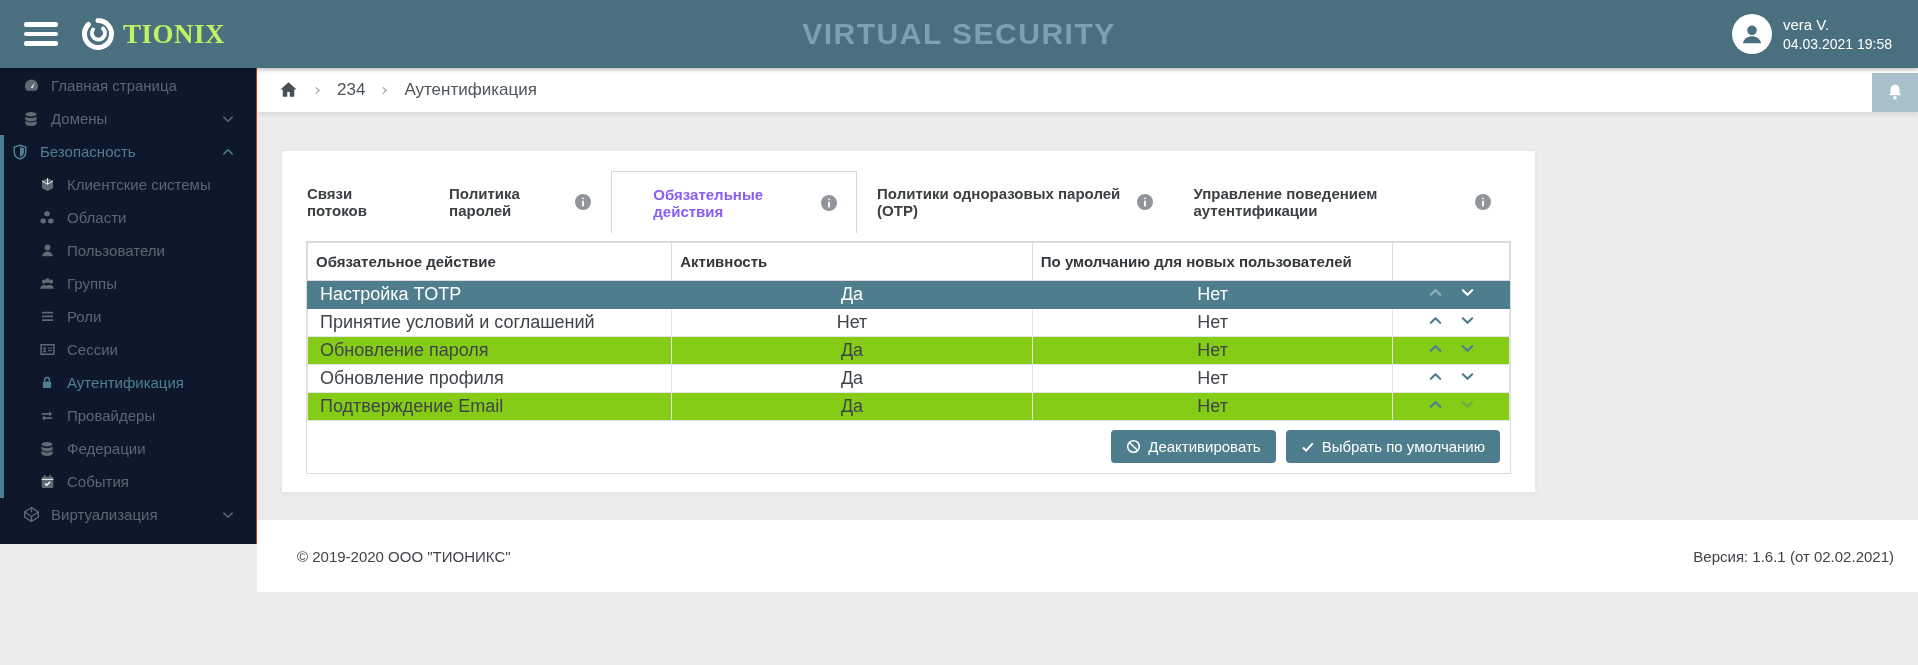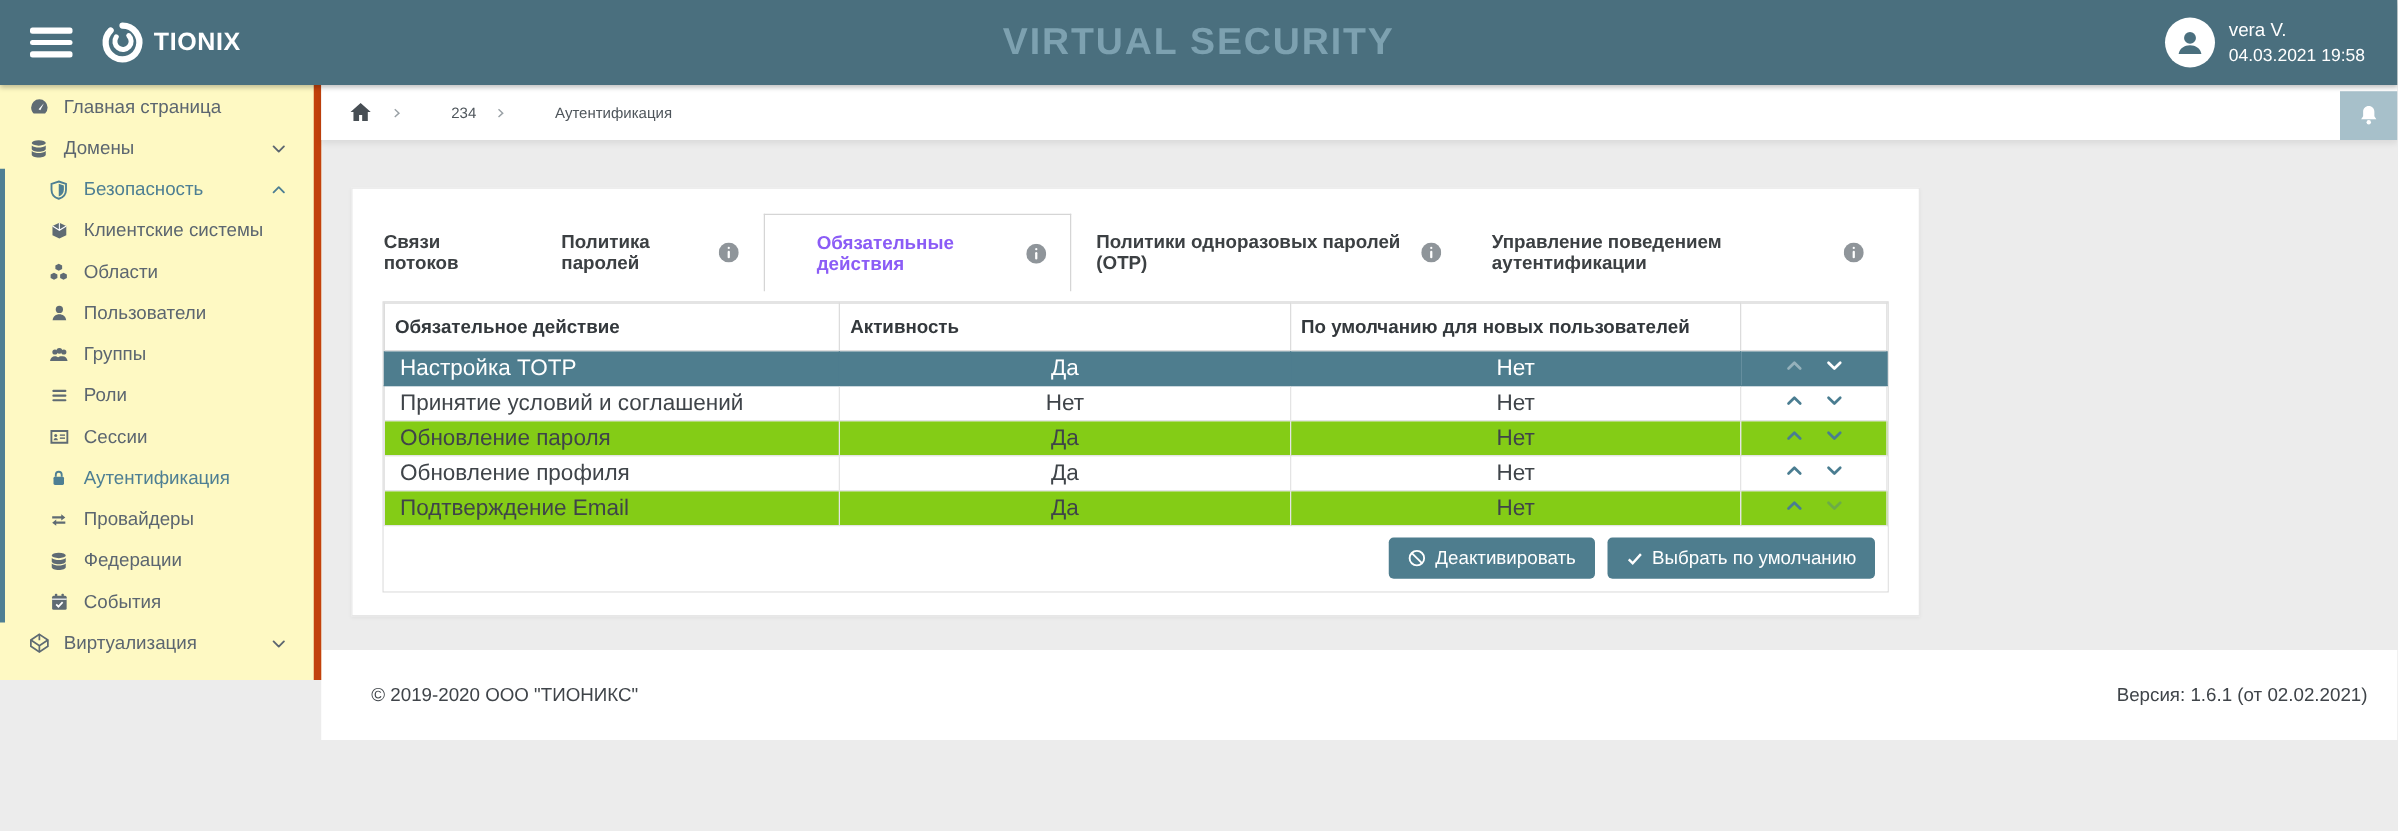--- a/index.html
+++ b/index.html
@@ -15,59 +15,59 @@
 
   
   .topbar {
     position:absolute; top:0; left:0; width:1918px; height:68px;
     background:#4a6f7e; display:flex; align-items:center;
     box-shadow:0 2px 4px rgba(0,0,0,.25); z-index:30;
   }
   .hamburger { width:34px; margin-left:24px; cursor:pointer; }
   .hamburger span { display:block; height:4.5px; background:#fff; border-radius:2px; margin:5px 0; }
   .brand { display:flex; align-items:center; margin-left:22px; gap:7px; }
-  .brand-text { color:#ffffff; font-weight:bold; font-size:20px; letter-spacing:.5px; }
+  .brand-text { color:#bef264; font-weight:bold; font-size:27px; letter-spacing:.5px;font-family:Liberation Serif, serif; }
   .app-title {
     position:absolute; left:50%; top:50%; transform:translate(-50%,-50%);
     color:#7da1b0; font-weight:bold; font-size:30px; letter-spacing:1.5px;
   }
   .userbox { position:absolute; right:26px; top:0; height:68px; display:flex; align-items:center; gap:11px; cursor:pointer; }
   .avatar { width:40px; height:40px; border-radius:50%; background:#fff; display:flex; align-items:center; justify-content:center; }
   .usertext { color:#fff; }
   .usertext .uname { font-size:15px; margin-bottom:3px; }
   .usertext .udate { font-size:14px; }
 
   
   .sidebar {
     position:absolute; left:0; top:68px; width:257px; height:476px;
-    background:#fef9c3; border-right:6px solid #c2410c; padding-top:1px; z-index:10;
+    background:#0f172a; border-right:1px solid #c2410c; padding-top:1px; z-index:10;
   }
   .srow {
     height:33px; display:flex; align-items:center; gap:10px;
     padding-left:21px; font-size:15px; color:#5c6670; cursor:pointer; white-space:nowrap;
   }
   .srow .sicon { width:20px; display:flex; justify-content:center; color:#5f6b73; flex:0 0 20px; }
   .srow.lvl1 { padding-left:37px; }
   .srow.active { color:#4e7f93; }
   .srow.active .sicon { color:#4e7f93; }
   .sexp { margin-left:auto; margin-right:22px; color:#5c6670; }
   .srow.active .sexp { color:#4e7f93; }
   .sgroup { border-left:4px solid #4e7f93; }
-  .sgroup .srow { padding-left:33px; }
+  .sgroup .srow { padding-left:6px; }
   .sgroup .srow.lvl1 { padding-left:33px; }
 
   
   .crumbbar {
     position:absolute; left:257px; top:68px; width:1661px; height:44px;
     background:#fff; box-shadow:0 3px 5px rgba(0,0,0,.08);
     display:flex; align-items:center; padding-left:22px; gap:15px; z-index:20;
   }
   .crumb-home { color:#474e54; display:flex; cursor:pointer; }
   .crumb-sep { color:#9aa1a6; display:flex; }
-  .crumb-link { font-size:12px; color:#4e555b; cursor:pointer;margin-left:24px; }
+  .crumb-link { font-size:17px; color:#4e555b; cursor:pointer; }
   .bellbox {
     position:absolute; right:0; top:5px; width:46px; height:39px;
     background:#a7c0ca; display:flex; align-items:center; justify-content:center; cursor:pointer;
   }
 
   
   .card {
     position:absolute; left:281px; top:150px; width:1255px;
     background:#fff; border:1px solid #e7e7e7; box-shadow:0 1px 3px rgba(0,0,0,.05);
     padding:20px 24px 18px 24px; z-index:5;

